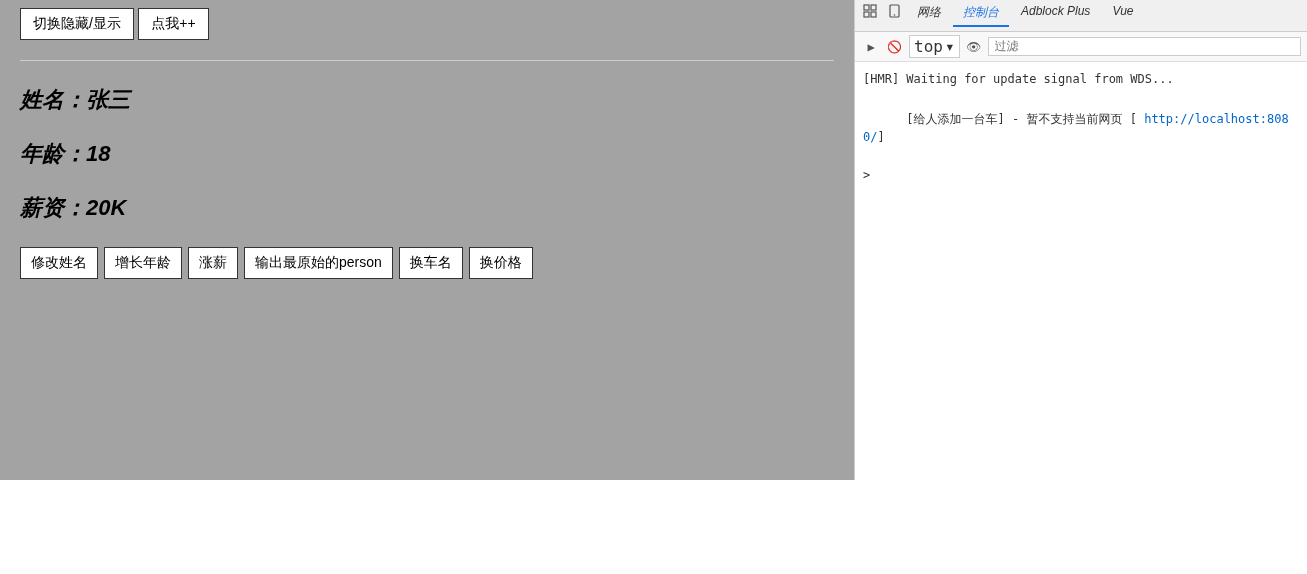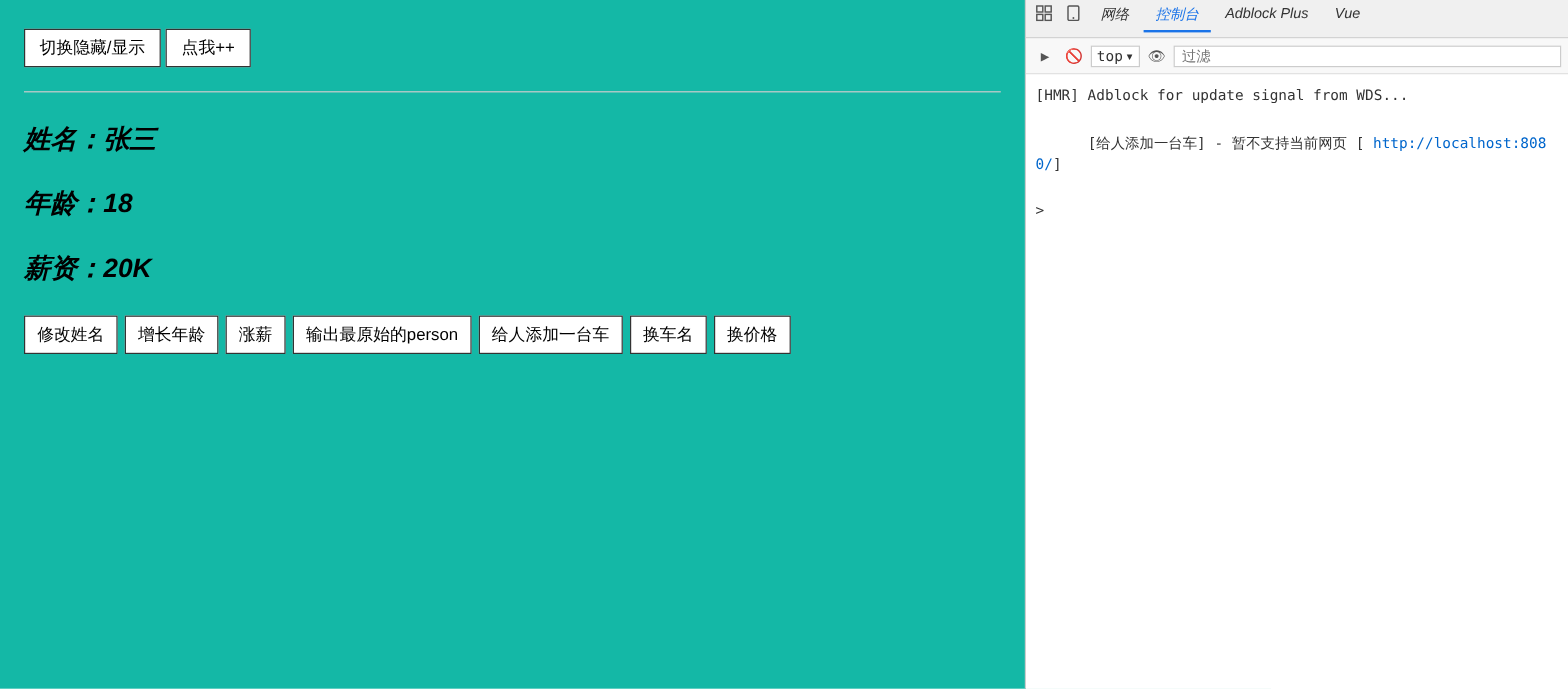--- a/index.html
+++ b/index.html
@@ -13,23 +13,23 @@
       background: #fff;
       width: 1307px;
       height: 574px;
       display: flex;
       overflow: hidden;
     }
 
     
     .app-panel {
       width: 855px;
-      height: 574px;
-      background: #14b8a6;
-      padding: 24px 20px;
+      height: 480px;
+      background: #a3a3a3;
+      padding: 8px 20px;
       border-right: 1px solid #ccc;
       overflow: hidden;
     }
 
     .toggle-btn {
       background: #fff;
       border: 1px solid #333;
       padding: 6px 12px;
       font-size: 14px;
       cursor: pointer;
@@ -146,33 +146,34 @@
       color: #555;
       font-size: 12px;
     }
 
     .top-select {
       display: flex;
       align-items: center;
       background: #fff;
       border: 1px solid #ccc;
       padding: 1px 4px;
-      font-size: 12px;
+      font-size: 16px;
       cursor: pointer;
       color: #333;
       gap: 2px;
       justify-content: center;
     }
 
     .filter-input {
       flex: 1;
       border: 1px solid #ccc;
       padding: 1px 6px;
       font-size: 12px;
       background: #fff;
+      font-family: Liberation Serif, serif;
     }
 
     .devtools-console {
       flex: 1;
       background: #fff;
       padding: 6px 8px;
       overflow-y: auto;
       color: #333;
     }
 
@@ -225,21 +226,20 @@
   <div class="person-field">
     <span>薪资：</span><span>20K</span>
   </div>
 
   <div class="action-buttons">
 
   <button class="action-btn">修改姓名</button>
       <button class="action-btn">增长年龄</button>
       <button class="action-btn">涨薪</button>
       <button class="action-btn">输出最原始的person</button>
-      <button class="action-btn">给人添加一台车</button>
       <button class="action-btn">换车名</button>
       <button class="action-btn">换价格</button>
     </div>
 </div>
 
 <div class="devtools-panel">
   <div class="devtools-tabs">
     <div class="devtools-icon">
       <svg width="14" height="14" viewBox="0 0 14 14" fill="none">
         <rect x="1" y="1" width="5" height="5" stroke="#555" stroke-width="1.2" fill="none"></rect>
@@ -265,19 +265,19 @@
     <div class="toolbar-icon">🚫</div>
     <div class="top-select">
       <span>top</span>
       <span>▾</span>
     </div>
     <div class="toolbar-icon">👁</div>
     <input class="filter-input" placeholder="过滤" style="">
   </div>
 
   <div class="devtools-console">
-    <div class="console-line info">[HMR] Adblock for update signal from WDS...</div>
+    <div class="console-line info">[HMR] Waiting for update signal from WDS...</div>
     <div class="console-line info">
       <span>[给人添加一台车] - 暂不支持当前网页 [ </span><a class="console-link">http://localhost:8080/</a><span>]</span>
     </div>
     <div class="console-prompt"></div>
   </div>
 </div>
 
 </body></html>

